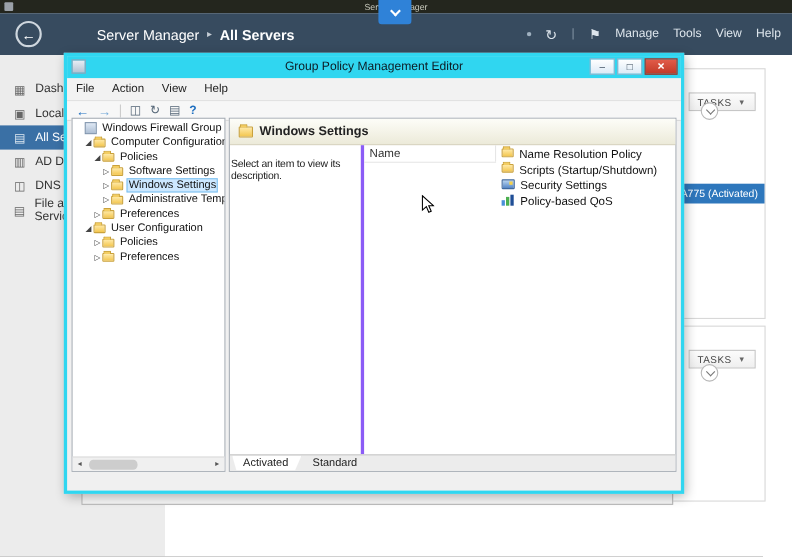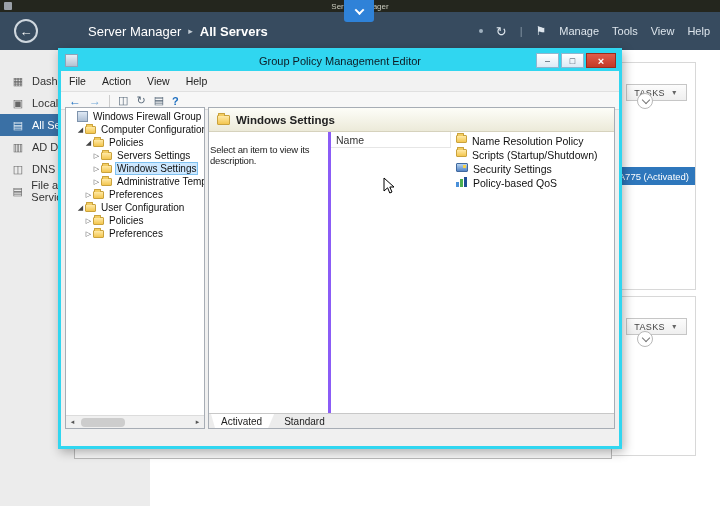--- a/index.html
+++ b/index.html
@@ -230,21 +230,21 @@
           <span class="tlabel">Computer Configuration</span>
         </div>
         <div class="trow ind2">
           <span class="caret">◢</span>
           <span class="ticon folder small"></span>
           <span class="tlabel">Policies</span>
         </div>
         <div class="trow ind3">
           <span class="caret">▷</span>
           <span class="ticon folder small"></span>
-          <span class="tlabel">Servers Settings</span>
+          <span class="tlabel">Software Settings</span>
         </div>
         <div class="trow ind3 sel">
           <span class="caret">▷</span>
           <span class="ticon folder small"></span>
           <span class="tlabel">Windows Settings</span>
         </div>
         <div class="trow ind3">
           <span class="caret">▷</span>
           <span class="ticon folder small"></span>
           <span class="tlabel">Administrative Temp</span>

